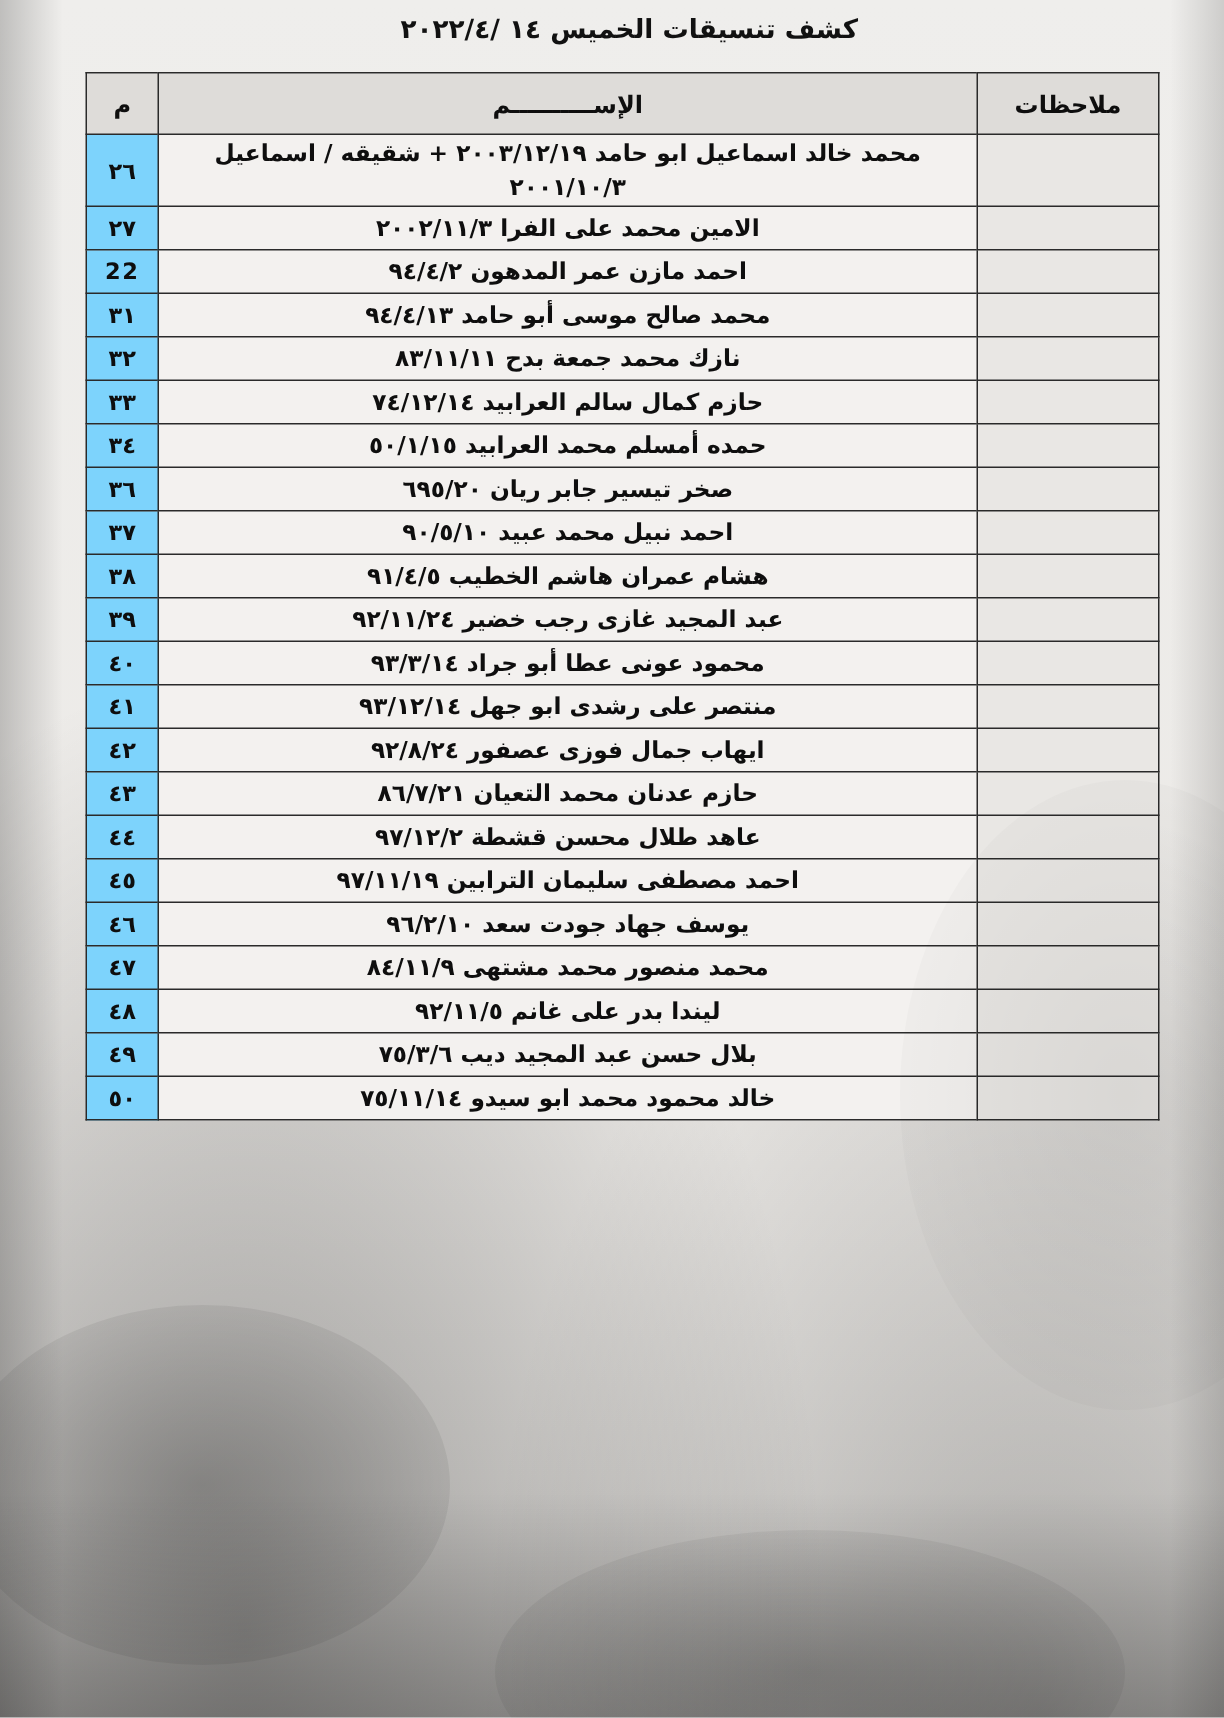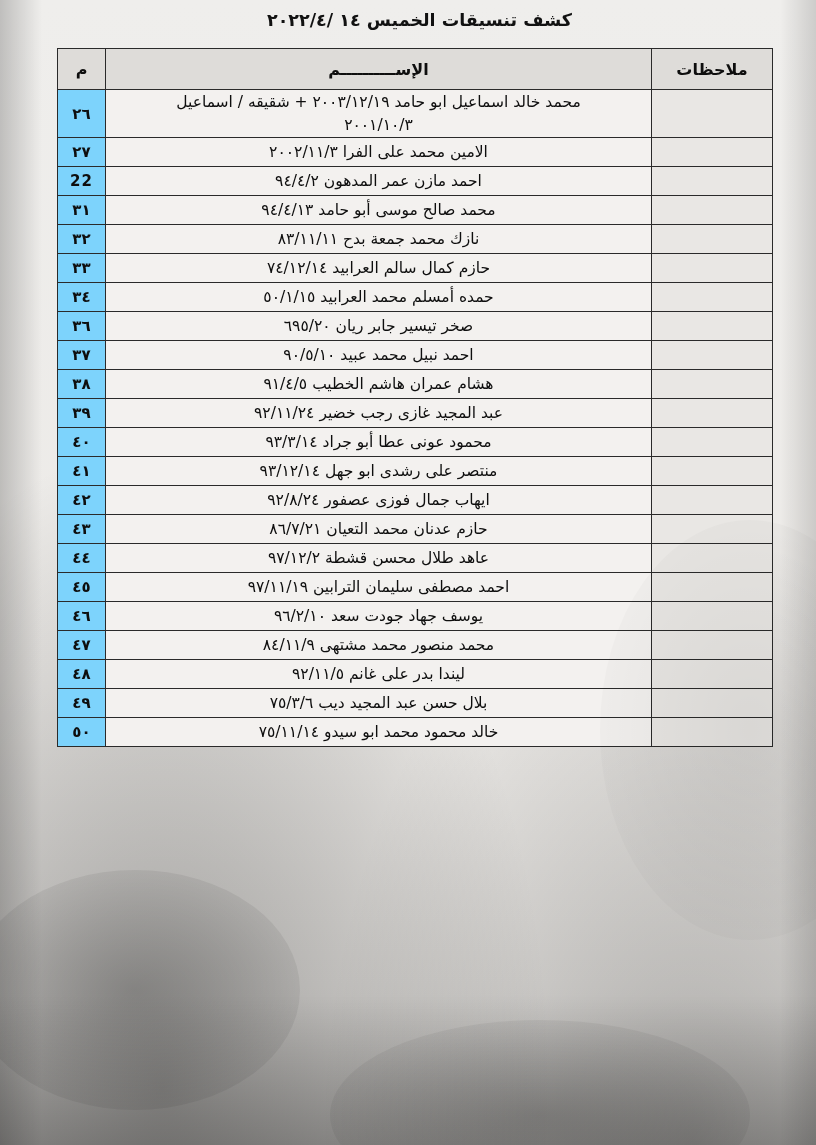--- a/index.html
+++ b/index.html
@@ -80,21 +80,21 @@
   }
   th.col-notes { width: 120px; }
   th.col-name  { width: 545px; }
   th.col-num   { width: 47px; }
 
   td.notes { background: #e9e7e4; }
   td.name {
     text-align: center;
     vertical-align: middle;
     font-size: 15.5px;
-    font-weight: normal;
+    font-weight: bold;
     line-height: 1.45;
     padding: 3px 8px;
     background: #f3f1ef;
   }
   td.name .l2 { display: block; }
   td.num {
     text-align: center;
     vertical-align: middle;
     font-size: 15px;
     font-weight: bold;

